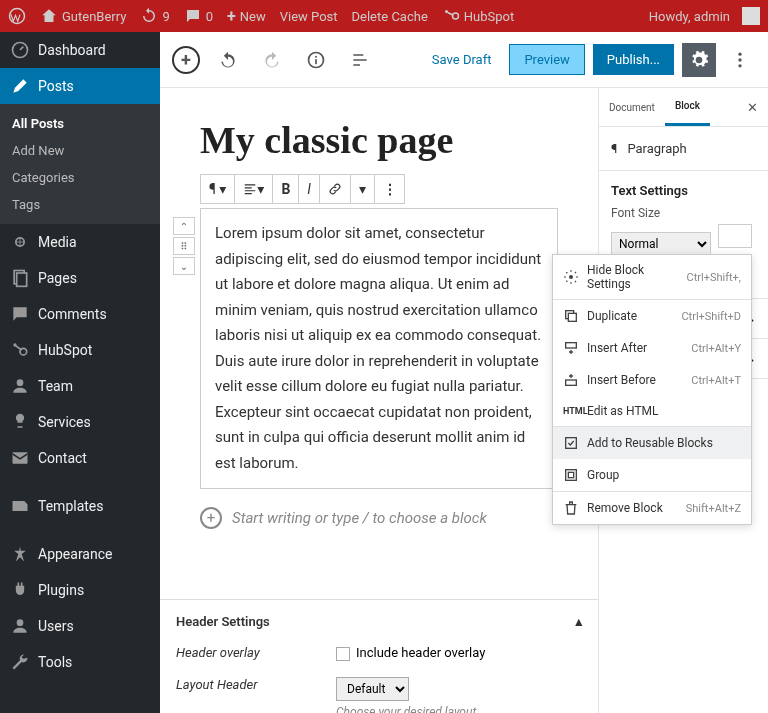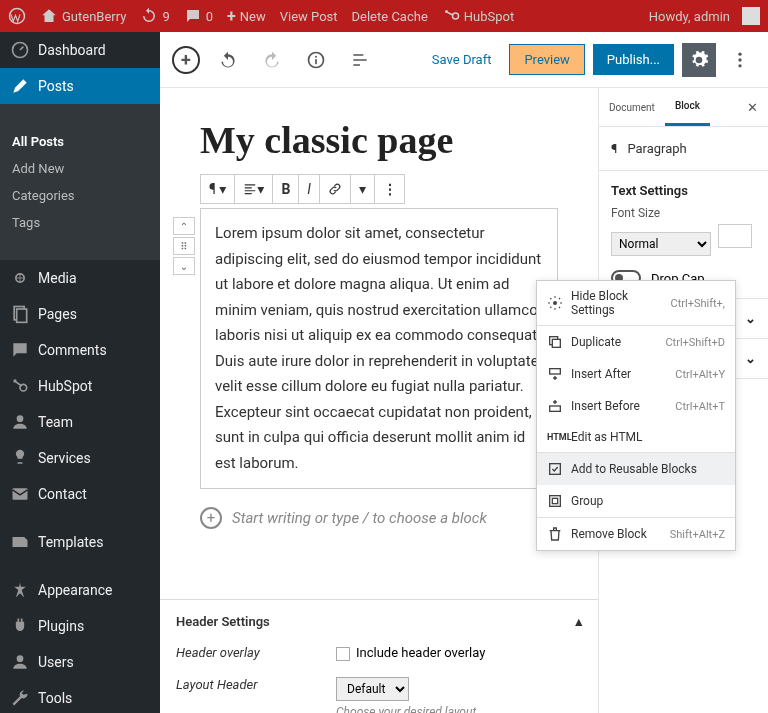--- a/index.html
+++ b/index.html
@@ -11,35 +11,35 @@
 .topbar a { color: #ccc; cursor: pointer; display: flex; align-items: center; gap: 4px; }
 .topbar .avatar { width: 18px; height: 18px; background: #ddd; }
 .topbar svg { width: 18px; height: 18px; fill: #ccc; }
 
 .container { display: flex; height: 681px; }
 
 .sidebar { width: 160px; background: #23282d; color: #eee; font-size: 14px; }
 .sidebar .item { display: flex; align-items: center; gap: 8px; padding: 8px 10px; cursor: pointer; color: #eee; }
 .sidebar .item.current { background: #0073aa; color: #fff; position: relative; }
 .sidebar .item.current::after { content: ""; position: absolute; right: -8px; top: 50%; transform: translateY(-50%); border: 8px solid transparent; border-right-color: #f1f1f1; }
-.sidebar .sub { background: #32373c; padding: 24px 0; }
+.sidebar .sub { background: #32373c; padding: 6px 0; }
 .sidebar .sub .subitem { padding: 6px 12px; font-size: 13px; color: #bbb; cursor: pointer; }
 .sidebar .sub .subitem.active { color: #fff; font-weight: 600; }
 .sidebar .sep { height: 12px; }
 .sidebar svg { width: 20px; height: 20px; fill: #999; flex-shrink: 0; }
 .sidebar .item.current svg { fill: #fff; }
 
 .main { flex: 1; background: #fff; display: flex; flex-direction: column; position: relative; }
 
 .editortop { height: 56px; border-bottom: 1px solid #e2e4e7; display: flex; align-items: center; padding: 0 12px; gap: 8px; }
 .editortop .left { display: flex; gap: 12px; align-items: center; flex: 1; }
 .editortop .iconbtn { width: 32px; height: 32px; display: flex; align-items: center; justify-content: center; cursor: pointer; color: #555; }
 .editortop .iconbtn.circle { border: 2px solid #333; border-radius: 50%; width: 28px; height: 28px; font-size: 18px; font-weight: bold; }
 .editortop .btn-link { color: #0073aa; cursor: pointer; font-size: 13px; padding: 6px 10px; }
-.editortop .btn-outline { border: 1px solid #0073aa; color: #0073aa; padding: 7px 14px; font-size: 13px; cursor: pointer; background: #fdba74; }
+.editortop .btn-outline { border: 1px solid #0073aa; color: #0073aa; padding: 7px 14px; font-size: 13px; cursor: pointer; background: #7dd3fc; }
 .editortop .btn-primary { background: #0073aa; color: #fff; padding: 8px 14px; font-size: 13px; cursor: pointer; border: none; }
 .editortop .gearbtn { background: #555d66; color: #fff; width: 34px; height: 34px; display: flex; align-items: center; justify-content: center; cursor: pointer; }
 .editortop .gearbtn svg { fill: #fff; }
 .editortop svg { width: 20px; height: 20px; fill: #555; }
 
 .workspace { flex: 1; display: flex; overflow: hidden; }
 
 .canvas { flex: 1; overflow-y: auto; position: relative; }
 .canvas-inner { padding: 30px 40px; }
 .post-title { font-family: Georgia, serif; font-size: 38px; font-weight: bold; color: #222; margin-bottom: 12px; }
@@ -49,21 +49,21 @@
 .block-toolbar .tb:last-child { border-right: none; }
 .block-toolbar .dots { font-weight: bold; letter-spacing: -1px; }
 
 .paragraph-block { border: 1px solid #ccc; padding: 12px 14px; font-family: Georgia, serif; font-size: 15px; line-height: 1.7; color: #333; position: relative; }
 .block-controls { position: absolute; left: -28px; top: 8px; display: flex; flex-direction: column; gap: 2px; }
 .block-controls .ctrl { border: 1px solid #ccc; background: #fff; width: 22px; height: 18px; display: flex; align-items: center; justify-content: center; font-size: 10px; cursor: pointer; color: #666; }
 
 .empty-block { display: flex; align-items: center; gap: 10px; margin-top: 18px; color: #888; font-family: Georgia, serif; font-style: italic; font-size: 15px; }
 .empty-block .plus { border: 2px solid #888; border-radius: 50%; width: 22px; height: 22px; display: flex; align-items: center; justify-content: center; font-style: normal; }
 
-.dropdown { position: absolute; top: 222px; left: 376px; width: 200px; background: #fff; border: 1px solid #ccc; box-shadow: 0 2px 8px rgba(0,0,0,0.15); z-index: 100; font-size: 12px; margin-top: 26px; }
+.dropdown { position: absolute; top: 222px; left: 392px; width: 200px; background: #fff; border: 1px solid #ccc; box-shadow: 0 2px 8px rgba(0,0,0,0.15); z-index: 100; font-size: 12px; }
 .dropdown .dd { padding: 8px 10px; display: flex; align-items: center; gap: 8px; cursor: pointer; color: #333; }
 .dropdown .dd:hover, .dropdown .dd.hover { background: #eef0f2; }
 .dropdown .dd .shortcut { margin-left: auto; color: #888; font-size: 11px; }
 .dropdown .sep { border-top: 1px solid #e0e0e0; }
 .dropdown svg { width: 16px; height: 16px; fill: #444; flex-shrink: 0; }
 
 .panel { width: 170px; border-left: 1px solid #e2e4e7; background: #fff; font-size: 13px; }
 .panel .tabs { display: flex; border-bottom: 1px solid #e2e4e7; align-items: center; }
 .panel .tab { padding: 12px 10px; cursor: pointer; color: #555; font-size: 10px; }
 .panel .tab.active { border-bottom: 3px solid #0073aa; color: #222; font-weight: 500; }

